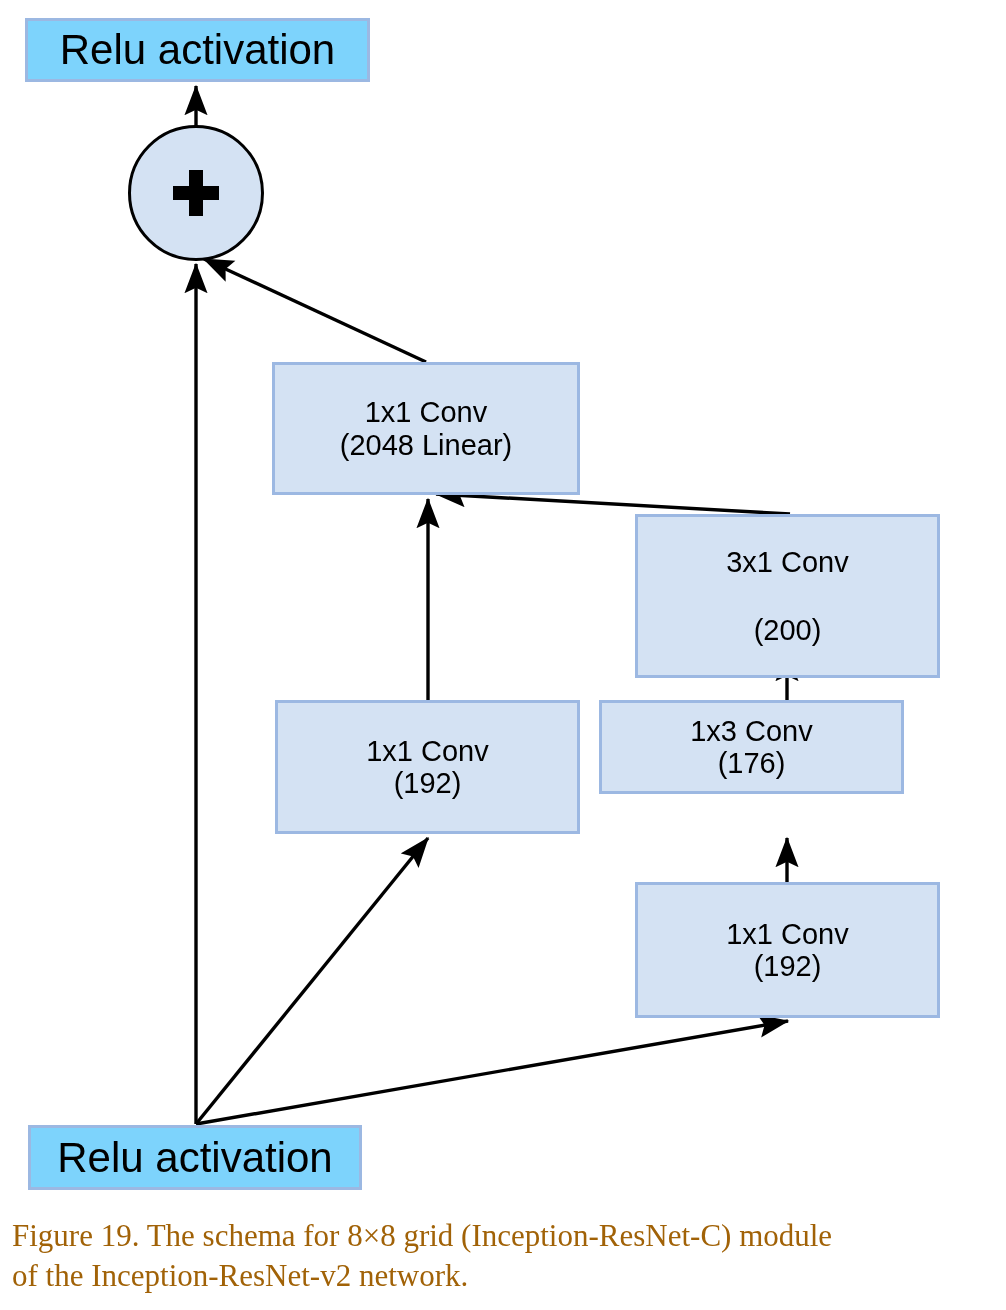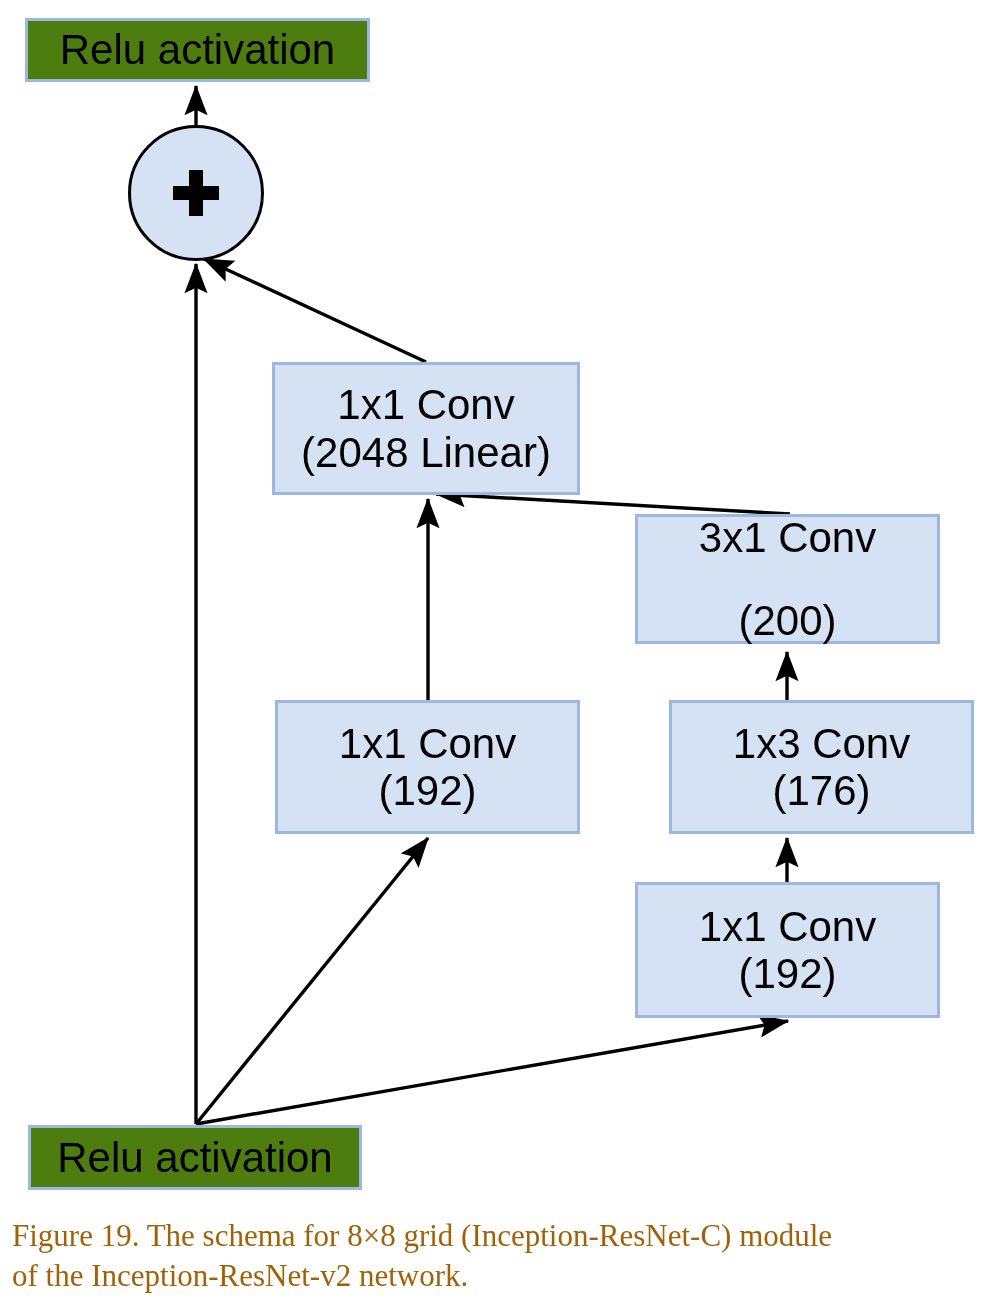--- a/index.html
+++ b/index.html
@@ -37,24 +37,24 @@
     align-items: center;
     justify-content: center;
     text-align: center;
     color: #000000;
     line-height: 1.12;
     white-space: pre;
   }
   .node-conv {
     background: #d4e2f3;
     border: 3px solid #9cb8e2;
-    font-size: 42px;
+    font-size: 29px;
   }
   .node-relu {
-    background: #4d7c0f;
+    background: #7dd3fc;
     border: 3px solid #9cb8e2;
     font-size: 42px;
   }
   .node-add {
     background: #d4e2f3;
     border: 3px solid #000000;
     border-radius: 50%;
     font-size: 0;
   }
   .plus-glyph {
@@ -133,31 +133,31 @@
 
   <div class="node node-add" style="left:128px; top:125px; width:136px; height:136px;">
     <span class="plus-glyph"></span>
   </div>
 
   <div class="node node-conv" style="left:272px; top:362px; width:308px; height:133px;">
     <span class="node-line">1x1 Conv</span>
     <span class="node-line">(2048 Linear)</span>
   </div>
 
-  <div class="node node-conv" style="left:635px; top:514px; width:305px; height:130px;gap:36px;">
+  <div class="node node-conv" style="left:635px; top:514px; width:305px; height:164px;gap:36px;">
     <span class="node-line">3x1 Conv</span>
     <span class="node-line">(200)</span>
   </div>
 
   <div class="node node-conv" style="left:275px; top:700px; width:305px; height:134px;">
     <span class="node-line">1x1 Conv</span>
     <span class="node-line">(192)</span>
   </div>
 
-  <div class="node node-conv" style="left:669px; top:700px; width:305px; height:134px;">
+  <div class="node node-conv" style="left:599px; top:700px; width:305px; height:94px;">
     <span class="node-line">1x3 Conv</span>
     <span class="node-line">(176)</span>
   </div>
 
   <div class="node node-conv" style="left:635px; top:882px; width:305px; height:136px;">
     <span class="node-line">1x1 Conv</span>
     <span class="node-line">(192)</span>
   </div>
 
   <div class="node node-relu" style="left:28px; top:1125px; width:334px; height:65px;">

